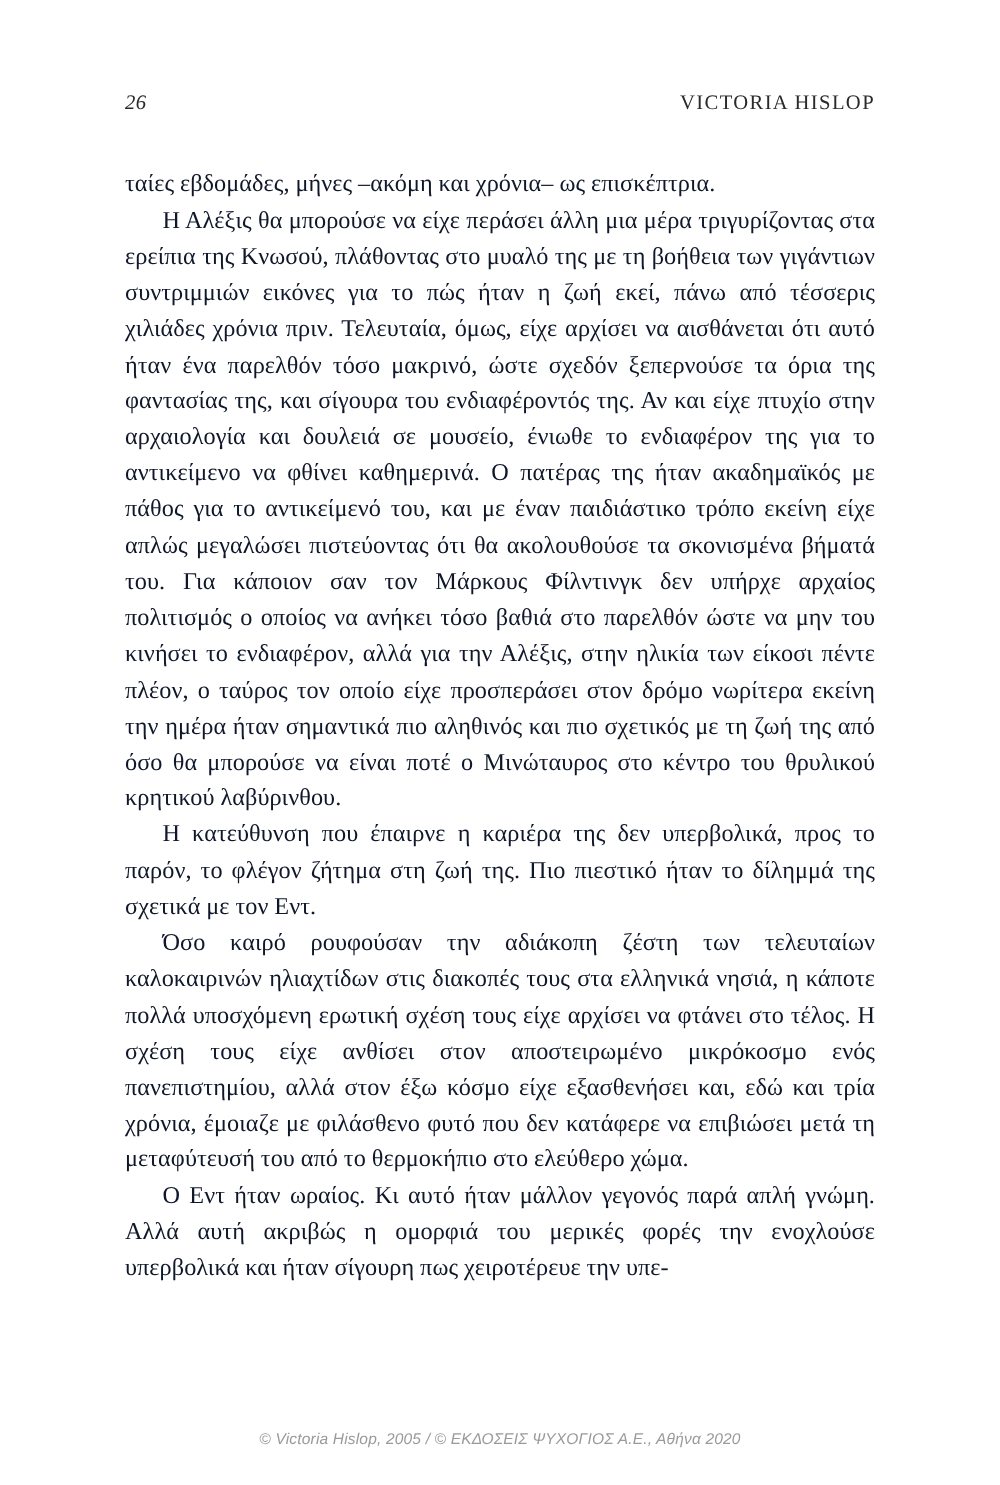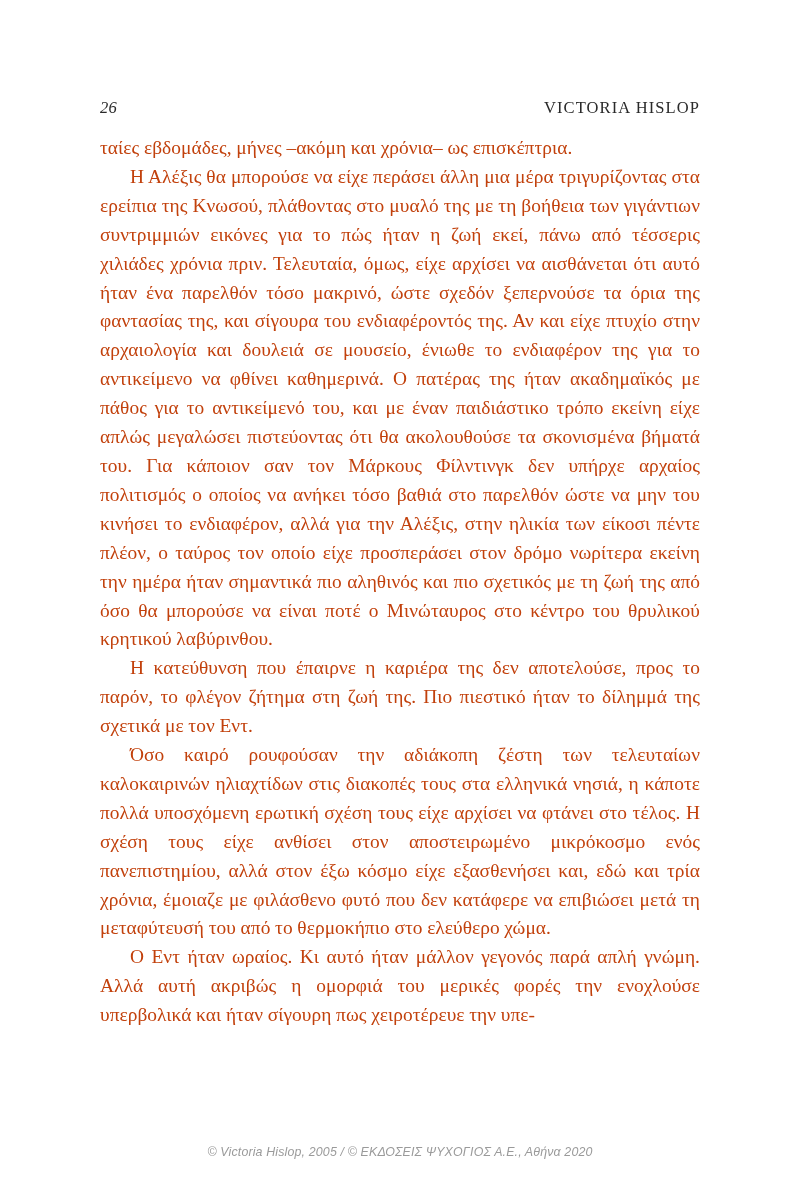--- a/index.html
+++ b/index.html
@@ -17,21 +17,21 @@
     height: 1188px;
     margin: 0 auto;
     background: #ffffff;
     overflow: hidden;
     box-sizing: border-box;
   }
 
   
   .running-head {
     position: absolute;
-    top: 98px;
+    top: 72px;
     left: 100px;
     width: 600px;
     height: 24px;
     display: flex;
     align-items: baseline;
     justify-content: space-between;
   }
   .folio {
     font-style: italic;
     font-size: 16.5px;
@@ -53,21 +53,21 @@
     width: 600px;
   }
   .para {
     margin: 0;
     font-size: 19.4px;
     line-height: 28.9px;
     text-align: justify;
     text-justify: inter-word;
     word-spacing: -0.2px;
     letter-spacing: 0.05px;
-    color: #c2410c;
+    color: #0f172a;
     hyphens: none;
   }
   .para.indent {
     text-indent: 30px;
     font-family: Liberation Serif, serif;
   }
 
   
   .footer {
     position: absolute;
@@ -91,21 +91,21 @@
 <div class="page">
 
   <div class="running-head">
     <span class="folio">26</span>
     <span class="head-title">VICTORIA HISLOP</span>
   </div>
 
   <div class="textblock">
     <p class="para">ταίες εβδομάδες, μήνες –ακόμη και χρόνια– ως επισκέπτρια.</p>
     <p class="para indent">Η Αλέξις θα μπορούσε να είχε περάσει άλλη μια μέρα τριγυρίζοντας στα ερείπια της Κνωσού, πλάθοντας στο μυαλό της με τη βοήθεια των γιγάντιων συντριμμιών εικόνες για το πώς ήταν η ζωή εκεί, πάνω από τέσσερις χιλιάδες χρόνια πριν. Τελευταία, όμως, είχε αρχίσει να αισθάνεται ότι αυτό ήταν ένα παρελθόν τόσο μακρινό, ώστε σχεδόν ξεπερνούσε τα όρια της φαντασίας της, και σίγουρα του ενδιαφέροντός της. Αν και είχε πτυχίο στην αρχαιολογία και δουλειά σε μουσείο, ένιωθε το ενδιαφέρον της για το αντικείμενο να φθίνει καθημερινά. Ο πατέρας της ήταν ακαδημαϊκός με πάθος για το αντικείμενό του, και με έναν παιδιάστικο τρόπο εκείνη είχε απλώς μεγαλώσει πιστεύοντας ότι θα ακολουθούσε τα σκονισμένα βήματά του. Για κάποιον σαν τον Μάρκους Φίλντινγκ δεν υπήρχε αρχαίος πολιτισμός ο οποίος να ανήκει τόσο βαθιά στο παρελθόν ώστε να μην του κινήσει το ενδιαφέρον, αλλά για την Αλέξις, στην ηλικία των είκοσι πέντε πλέον, ο ταύρος τον οποίο είχε προσπεράσει στον δρόμο νωρίτερα εκείνη την ημέρα ήταν σημαντικά πιο αληθινός και πιο σχετικός με τη ζωή της από όσο θα μπορούσε να είναι ποτέ ο Μινώταυρος στο κέντρο του θρυλικού κρητικού λαβύρινθου.</p>
-    <p class="para indent">Η κατεύθυνση που έπαιρνε η καριέρα της δεν αποτελούσε, προς το παρόν, το φλέγον ζήτημα στη ζωή της. Πιο πιεστικό ήταν το δίλημμά της σχετικά με τον Εντ.</p>
+    <p class="para indent">Η κατεύθυνση που έπαιρνε η καριέρα της δεν υπερβολικά, προς το παρόν, το φλέγον ζήτημα στη ζωή της. Πιο πιεστικό ήταν το δίλημμά της σχετικά με τον Εντ.</p>
     <p class="para indent">Όσο καιρό ρουφούσαν την αδιάκοπη ζέστη των τελευταίων καλοκαιρινών ηλιαχτίδων στις διακοπές τους στα ελληνικά νησιά, η κάποτε πολλά υποσχόμενη ερωτική σχέση τους είχε αρχίσει να φτάνει στο τέλος. Η σχέση τους είχε ανθίσει στον αποστειρωμένο μικρόκοσμο ενός πανεπιστημίου, αλλά στον έξω κόσμο είχε εξασθενήσει και, εδώ και τρία χρόνια, έμοιαζε με φιλάσθενο φυτό που δεν κατάφερε να επιβιώσει μετά τη μεταφύτευσή του από το θερμοκήπιο στο ελεύθερο χώμα.</p>
     <p class="para indent">Ο Εντ ήταν ωραίος. Κι αυτό ήταν μάλλον γεγονός παρά απλή γνώμη. Αλλά αυτή ακριβώς η ομορφιά του μερικές φορές την ενοχλούσε υπερβολικά και ήταν σίγουρη πως χειροτέρευε την υπε-</p>
   </div>
 
   <div class="footer">
     <span class="footer-text">© Victoria Hislop, 2005 / © ΕΚΔΟΣΕΙΣ ΨΥΧΟΓΙΟΣ Α.Ε., Αθήνα 2020</span>
   </div>
 
 </div>
 

